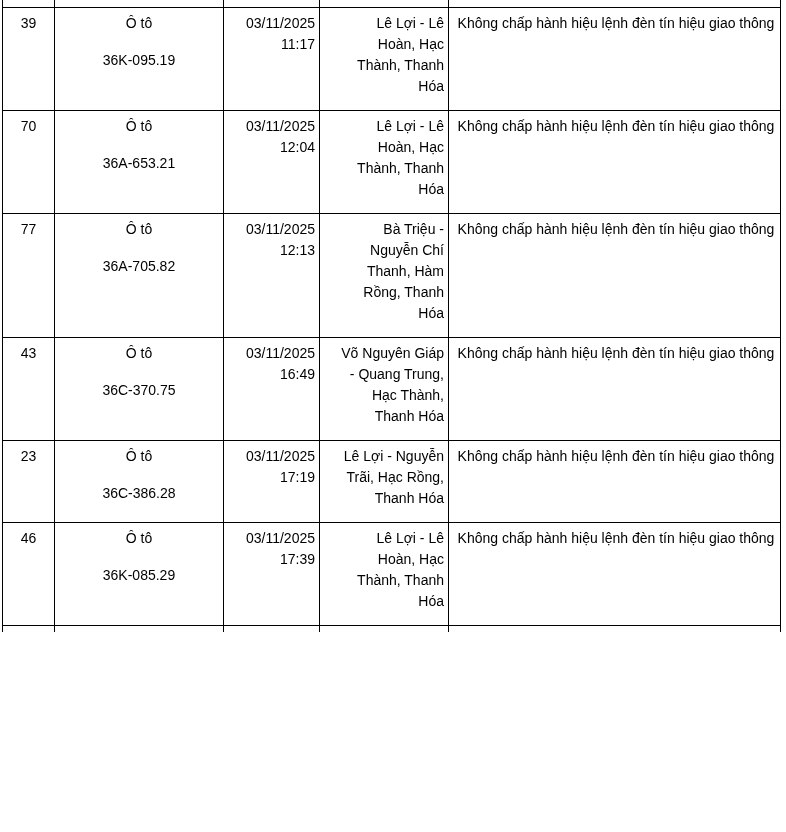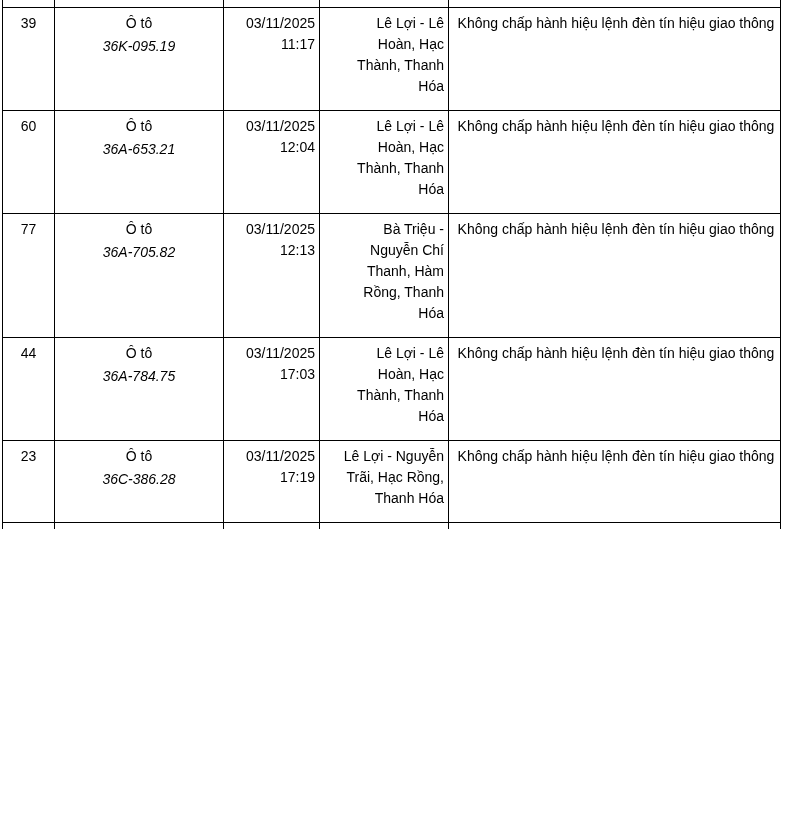--- a/index.html
+++ b/index.html
@@ -30,21 +30,21 @@
     background: #ffffff;
   }
   .c-no, .c-veh, .c-dt, .c-loc { text-align: center; }
   .c-vio {
     text-align: center;
     padding: 5px 2px 13px 5px;
     white-space: nowrap;
     overflow: hidden;
   }
   .pre { white-space: pre-line; text-align: right; }
-  .veh-plate { margin-top: 2px; font-style: italic; }
+  .veh-plate { margin-top: 16px; }
   tbody.partial-top td {
     border-top: none;
     height: 7px;
     padding: 0;
   }
   tbody.partial-bottom td {
     border-bottom: none;
     height: 6px;
     padding: 0;
   }
@@ -79,21 +79,21 @@
     </td>
     <td class="c-dt pre">03/11/2025
 11:17</td>
     <td class="c-loc pre">Lê Lợi - Lê
 Hoàn, Hạc
 Thành, Thanh
 Hóa</td>
     <td class="c-vio">Không chấp hành hiệu lệnh đèn tín hiệu giao thông</td>
   </tr>
         <tr class="data-row">
-    <td class="c-no">60</td>
+    <td class="c-no">70</td>
     <td class="c-veh">
       <div class="veh-type">Ô tô</div>
       <div class="veh-plate">36A-653.21</div>
     </td>
     <td class="c-dt pre">03/11/2025
 12:04</td>
     <td class="c-loc pre">Lê Lợi - Lê
 Hoàn, Hạc
 Thành, Thanh
 Hóa</td>
@@ -108,44 +108,58 @@
     <td class="c-dt pre">03/11/2025
 12:13</td>
     <td class="c-loc pre">Bà Triệu -
 Nguyễn Chí
 Thanh, Hàm
 Rồng, Thanh
 Hóa</td>
     <td class="c-vio">Không chấp hành hiệu lệnh đèn tín hiệu giao thông</td>
   </tr>
         <tr class="data-row">
-    <td class="c-no">44</td>
+    <td class="c-no">43</td>
     <td class="c-veh">
       <div class="veh-type">Ô tô</div>
-      <div class="veh-plate">36A-784.75</div>
+      <div class="veh-plate">36C-370.75</div>
     </td>
     <td class="c-dt pre">03/11/2025
-17:03</td>
-    <td class="c-loc pre">Lê Lợi - Lê
-Hoàn, Hạc
-Thành, Thanh
-Hóa</td>
+16:49</td>
+    <td class="c-loc pre">Võ Nguyên Giáp
+- Quang Trung,
+Hạc Thành,
+Thanh Hóa</td>
     <td class="c-vio">Không chấp hành hiệu lệnh đèn tín hiệu giao thông</td>
   </tr>
         <tr class="data-row">
     <td class="c-no">23</td>
     <td class="c-veh">
       <div class="veh-type">Ô tô</div>
       <div class="veh-plate">36C-386.28</div>
     </td>
     <td class="c-dt pre">03/11/2025
 17:19</td>
     <td class="c-loc pre">Lê Lợi - Nguyễn
 Trãi, Hạc Rồng,
 Thanh Hóa</td>
+    <td class="c-vio">Không chấp hành hiệu lệnh đèn tín hiệu giao thông</td>
+  </tr>
+        <tr class="data-row">
+    <td class="c-no">46</td>
+    <td class="c-veh">
+      <div class="veh-type">Ô tô</div>
+      <div class="veh-plate">36K-085.29</div>
+    </td>
+    <td class="c-dt pre">03/11/2025
+17:39</td>
+    <td class="c-loc pre">Lê Lợi - Lê
+Hoàn, Hạc
+Thành, Thanh
+Hóa</td>
     <td class="c-vio">Không chấp hành hiệu lệnh đèn tín hiệu giao thông</td>
   </tr>
       </tbody>
     <tbody class="partial-bottom">
       <tr>
         <td></td>
         <td></td>
         <td></td>
         <td></td>
         <td></td>

